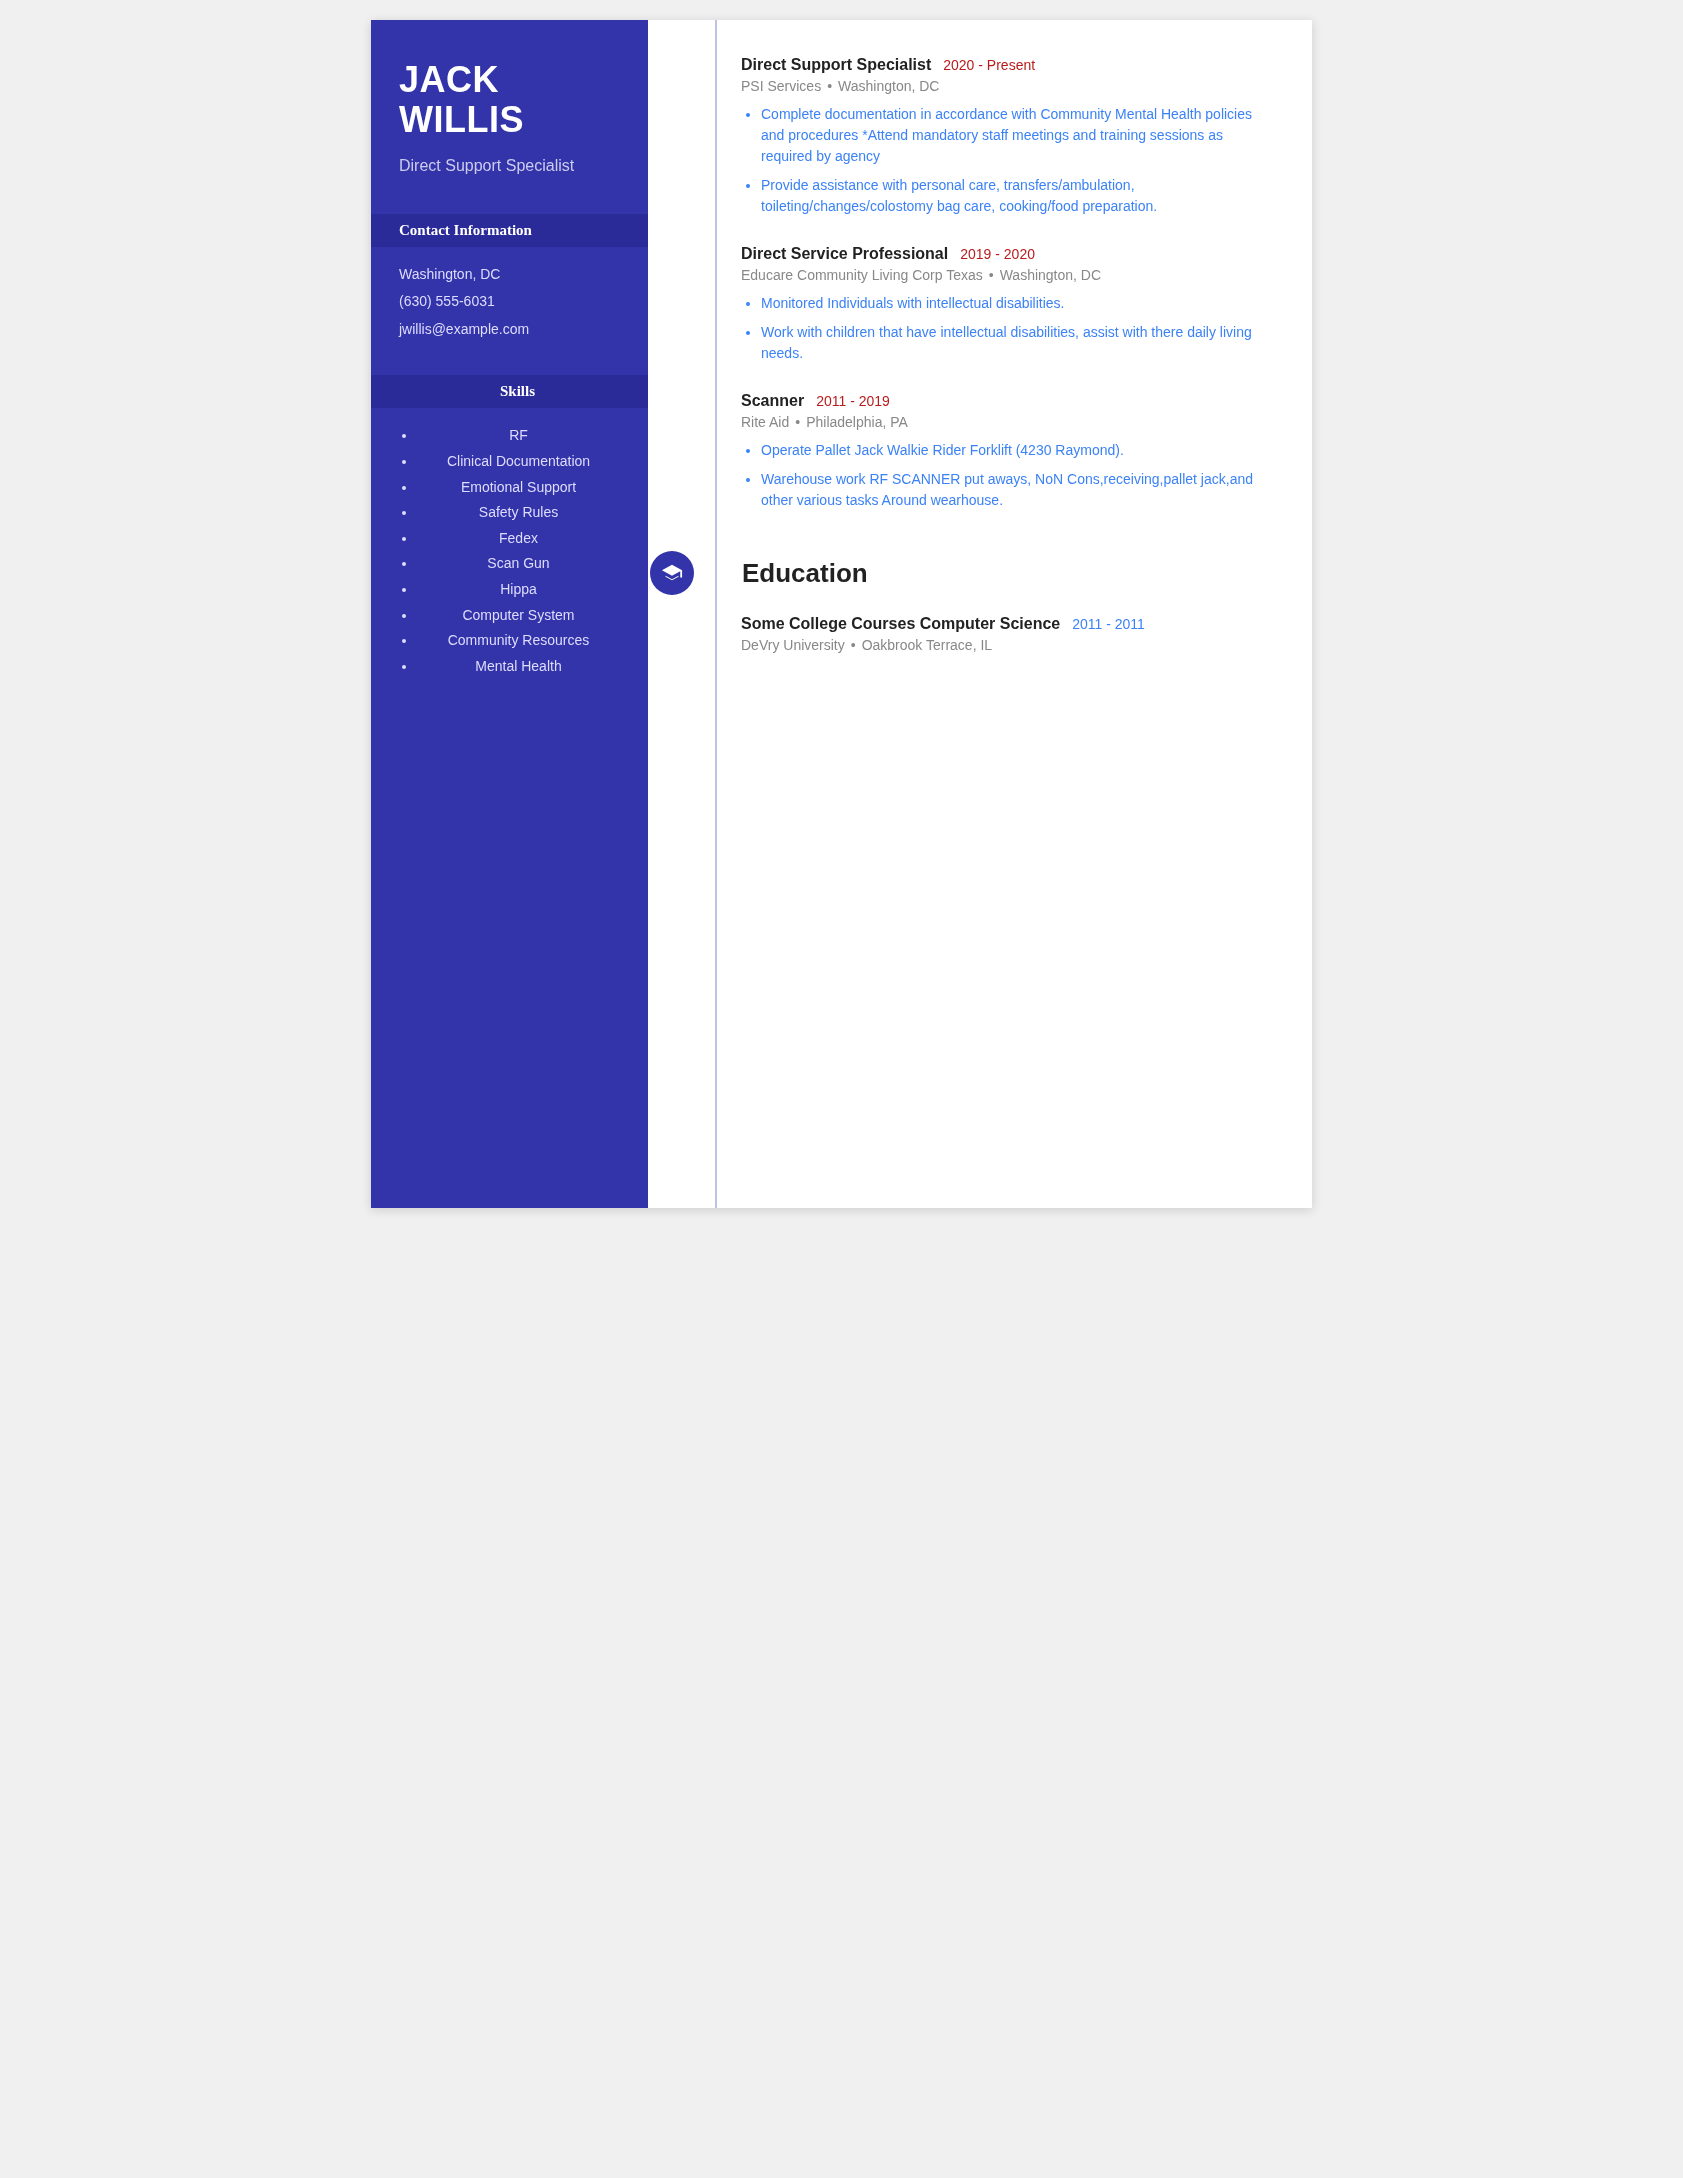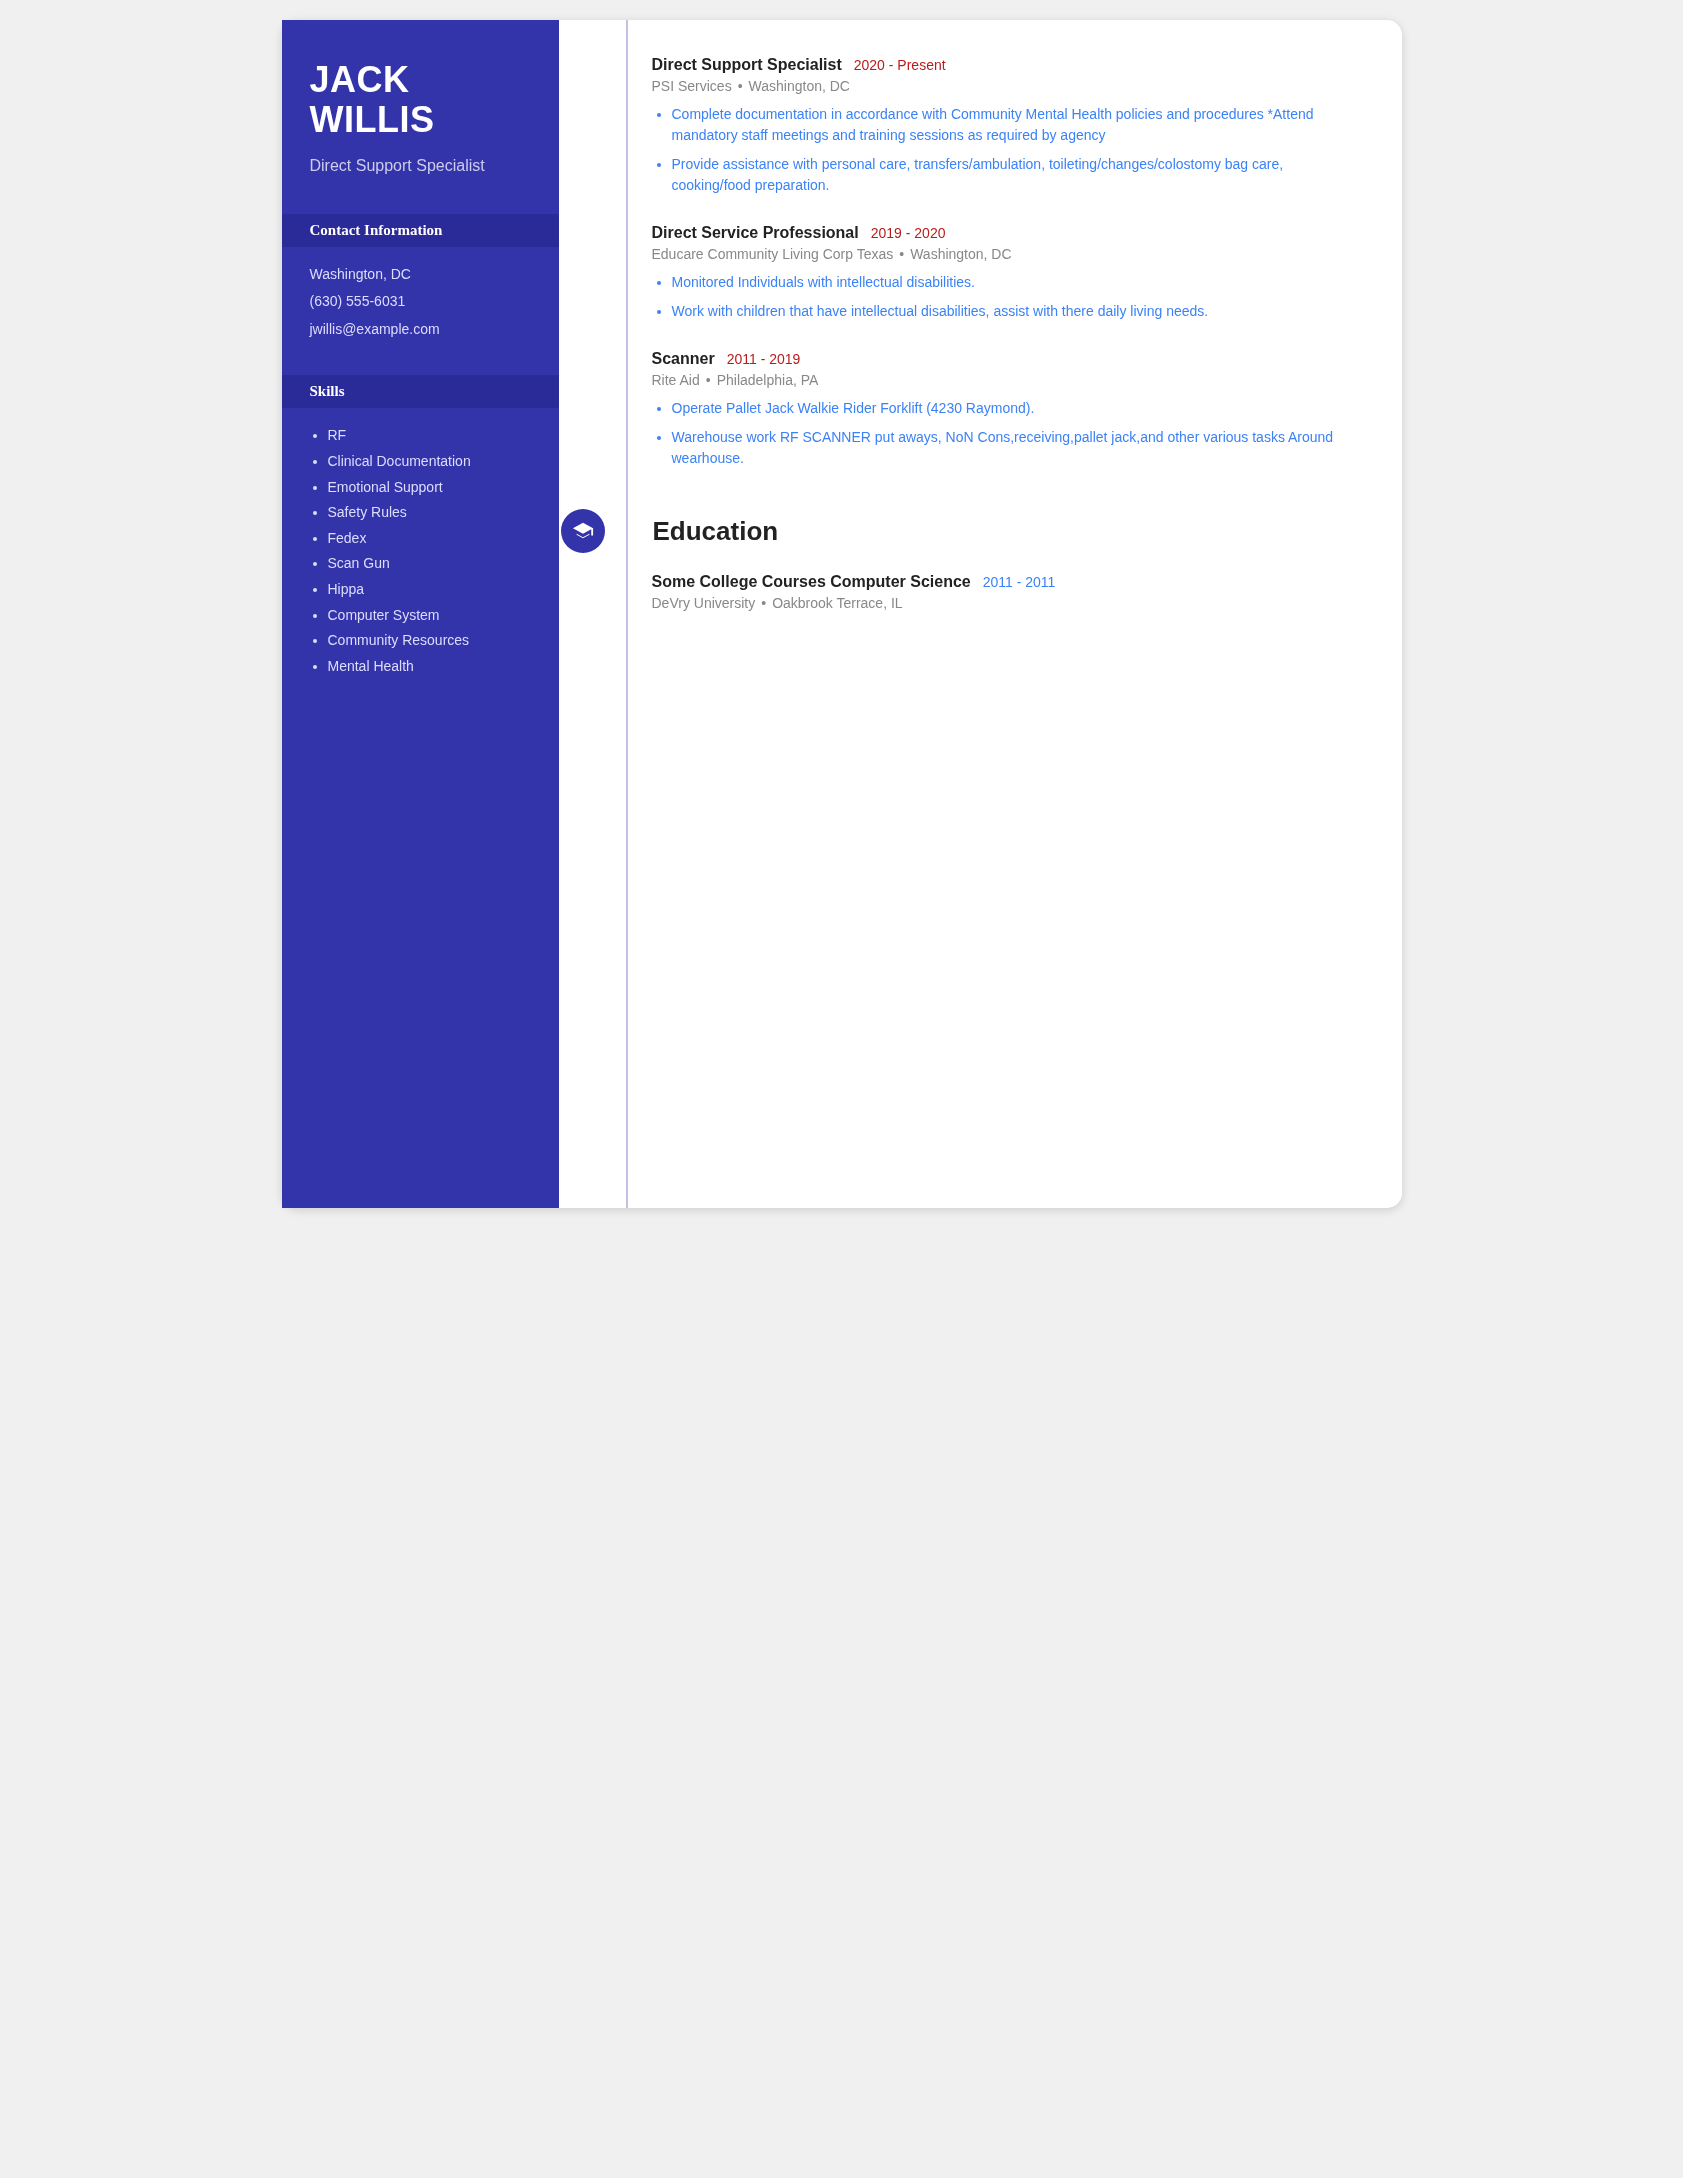--- a/index.html
+++ b/index.html
@@ -12,26 +12,25 @@
       font-family: Arial, Helvetica, sans-serif;
       background: #f0f0f0;
       display: flex;
       justify-content: center;
       align-items: flex-start;
       min-height: 100vh;
       padding: 20px;
     }
 
     .resume-container {
-      width: 1120px;
+      width: 941px;
       min-height: 1188px;
       background: #ffffff;
       display: flex;
       box-shadow: 0 2px 10px rgba(0,0,0,0.15);
-      border-radius: 15px;
     }
 
     
     .sidebar {
       width: 277px;
       min-width: 277px;
       background: #3333aa;
       color: #ffffff;
       padding: 40px 28px;
       display: flex;
@@ -69,20 +68,21 @@
 
     .sidebar-contact-item {
       font-size: 14px;
       color: #ddddff;
       margin-bottom: 8px;
       line-height: 1.4;
     }
 
     .skills-section {
       margin-top: 28px;
+      text-align: center;
     }
 
     .skills-list {
       list-style: disc;
       padding-left: 18px;
       margin-top: 4px;
     }
 
     .skills-list li {
       font-size: 14px;

